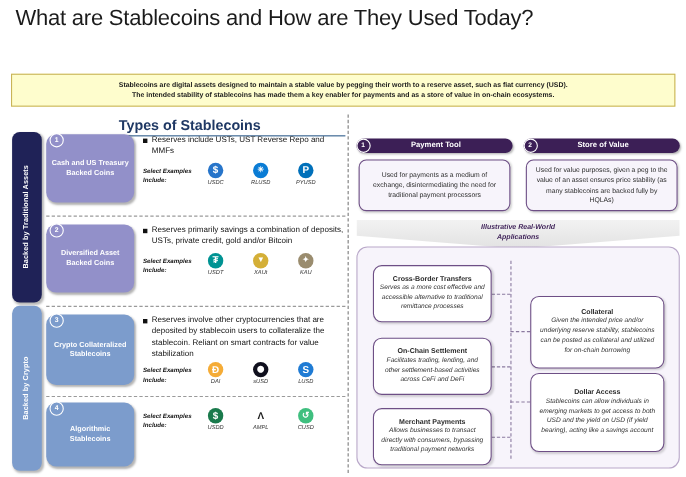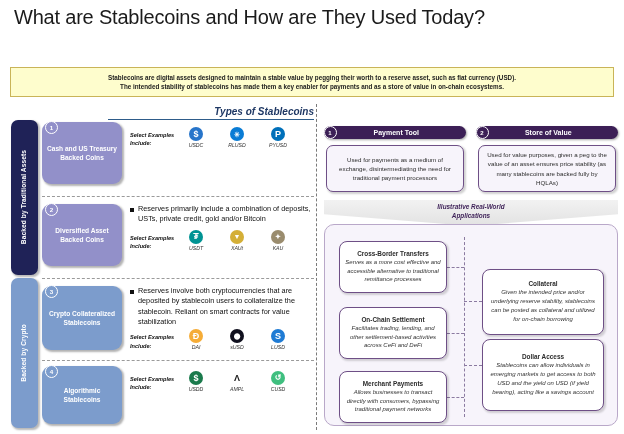--- a/index.html
+++ b/index.html
@@ -31,23 +31,22 @@
 
   
   .vdivider {
     position: absolute; left: 316px; top: 104px; width: 0; height: 326px;
     border-left: 1px dashed #7a7a7a;
   }
 
   
   .col-head {
     position: absolute;
-    font-size: 10px; font-weight: bold; color: #1f3864;
-    text-align: right;
-    font-style: italic;
+    font-size: 13px; font-weight: bold; color: #1f3864;
+    text-align: left;
   }
   .col-head .rule {
     margin-top: 2px; height: 0; border-top: 1.4px solid #2e5c8a;
   }
   #types-head { left: 108px; top: 106px; width: 206px; }
   #uses-head  { left: 322px; top: 106px; width: 298px; }
 
   
   .vbar {
     position: absolute; left: 11px; width: 27px;
@@ -195,20 +194,24 @@
   <div class="vbar" id="vbar-crypto">
     <span>Backed by Crypto</span>
   </div>
 
   <div class="type-row" style="top:122px;">
     <div class="type-card purple" style="height:62px;">
       <div class="badge purple">1</div>
       <div class="cardtxt">Cash and US Treasury Backed Coins</div>
     </div>
     <div class="type-body">
+      <div class="bullet-line">
+        <div class="bullet-sq"></div>
+        <div class="bullet-txt">Reserves include USTs, UST Reverse Repo and MMFs</div>
+      </div>
       <div class="examples">
         <div class="ex-label">Select Examples Include:</div>
         <div class="coins">
           <div class="coin">
             <div class="coin-ic" style="background:#2775ca;">$</div>
             <div class="coin-nm">USDC</div>
           </div>
           <div class="coin">
             <div class="coin-ic" style="background:#0a7cd5;font-size:7px;">✳</div>
             <div class="coin-nm">RLUSD</div>
@@ -224,21 +227,21 @@
   <div class="row-sep" style="top:196px;"></div>
 
   <div class="type-row" style="top:204px;">
     <div class="type-card purple" style="height:62px;">
       <div class="badge purple">2</div>
       <div class="cardtxt">Diversified Asset Backed Coins</div>
     </div>
     <div class="type-body">
       <div class="bullet-line">
         <div class="bullet-sq"></div>
-        <div class="bullet-txt">Reserves primarily include a combination of deposits, USTs, private credit, gold and/or Bitcoin</div>
+        <div class="bullet-txt">Reserves primarily savings a combination of deposits, USTs, private credit, gold and/or Bitcoin</div>
       </div>
       <div class="examples">
         <div class="ex-label">Select Examples Include:</div>
         <div class="coins">
           <div class="coin">
             <div class="coin-ic" style="background:#009393;">₮</div>
             <div class="coin-nm">USDT</div>
           </div>
           <div class="coin">
             <div class="coin-ic" style="background:#d4af37;font-size:7px;">▼</div>
@@ -255,21 +258,21 @@
   <div class="row-sep" style="top:278px;"></div>
 
   <div class="type-row" style="top:286px;">
     <div class="type-card blue" style="height:64px;">
       <div class="badge blue">3</div>
       <div class="cardtxt">Crypto Collateralized Stablecoins</div>
     </div>
     <div class="type-body">
       <div class="bullet-line">
         <div class="bullet-sq"></div>
-        <div class="bullet-txt">Reserves involve both cryptocurrencies that are deposited by stablecoin users to collateralize the stablecoin. Reliant on smart contracts for value stabilization</div>
+        <div class="bullet-txt">Reserves involve other cryptocurrencies that are deposited by stablecoin users to collateralize the stablecoin. Reliant on smart contracts for value stabilization</div>
       </div>
       <div class="examples" style="margin-top:2px;">
         <div class="ex-label">Select Examples Include:</div>
         <div class="coins">
           <div class="coin">
             <div class="coin-ic" style="background:#f5ac37;">Đ</div>
             <div class="coin-nm">DAI</div>
           </div>
           <div class="coin">
             <div class="coin-ic" style="background:#10101e;font-size:6px;">⬤</div>

